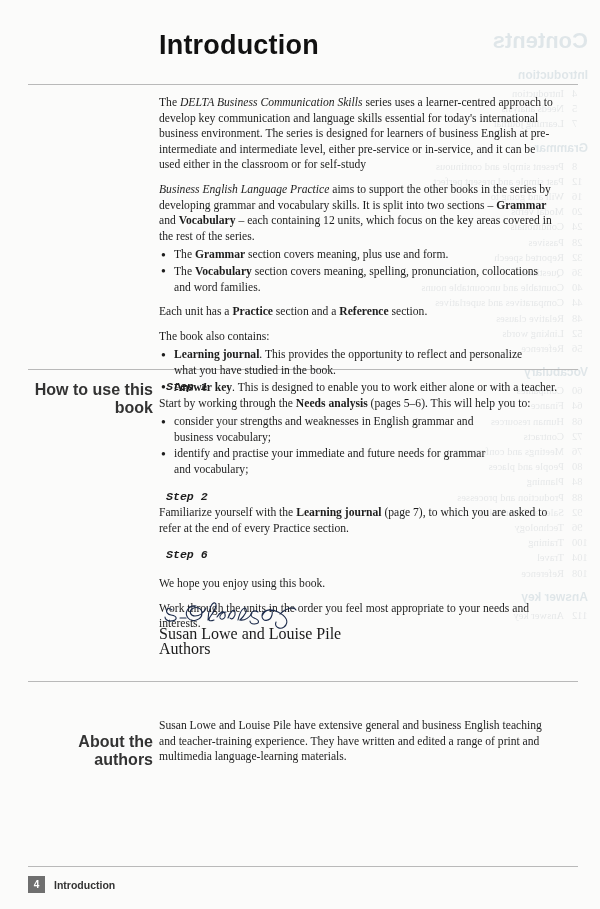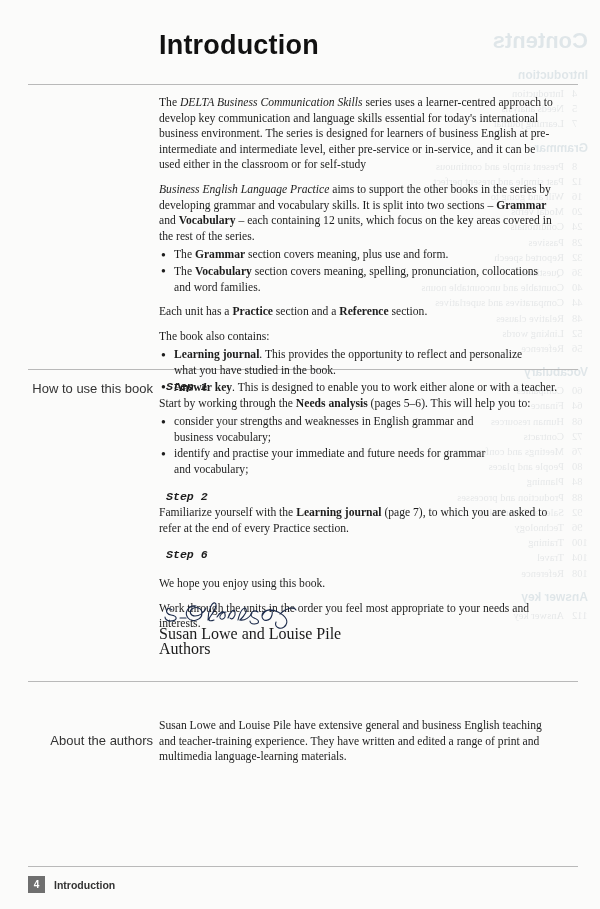--- a/index.html
+++ b/index.html
@@ -85,22 +85,22 @@
     background: #b9b9b9;
   }
   .rule.r1 { top: 84px; }
   .rule.r2 { top: 369px; }
   .rule.r3 { top: 681px; }
   .rule.r4 { top: 866px; }
 
   .sidelabel {
     position: absolute;
     font-family: "Liberation Sans", sans-serif;
-    font-size: 13px;
-    font-weight: normal;
+    font-size: 16px;
+    font-weight: bold;
     color: #333;
     text-align: right;
     width: 125px;
     left: 28px;
   }
   .sidelabel.l1 { top: 381px; }
   .sidelabel.l2 { top: 733px; }
 
   .body {
     position: absolute;

